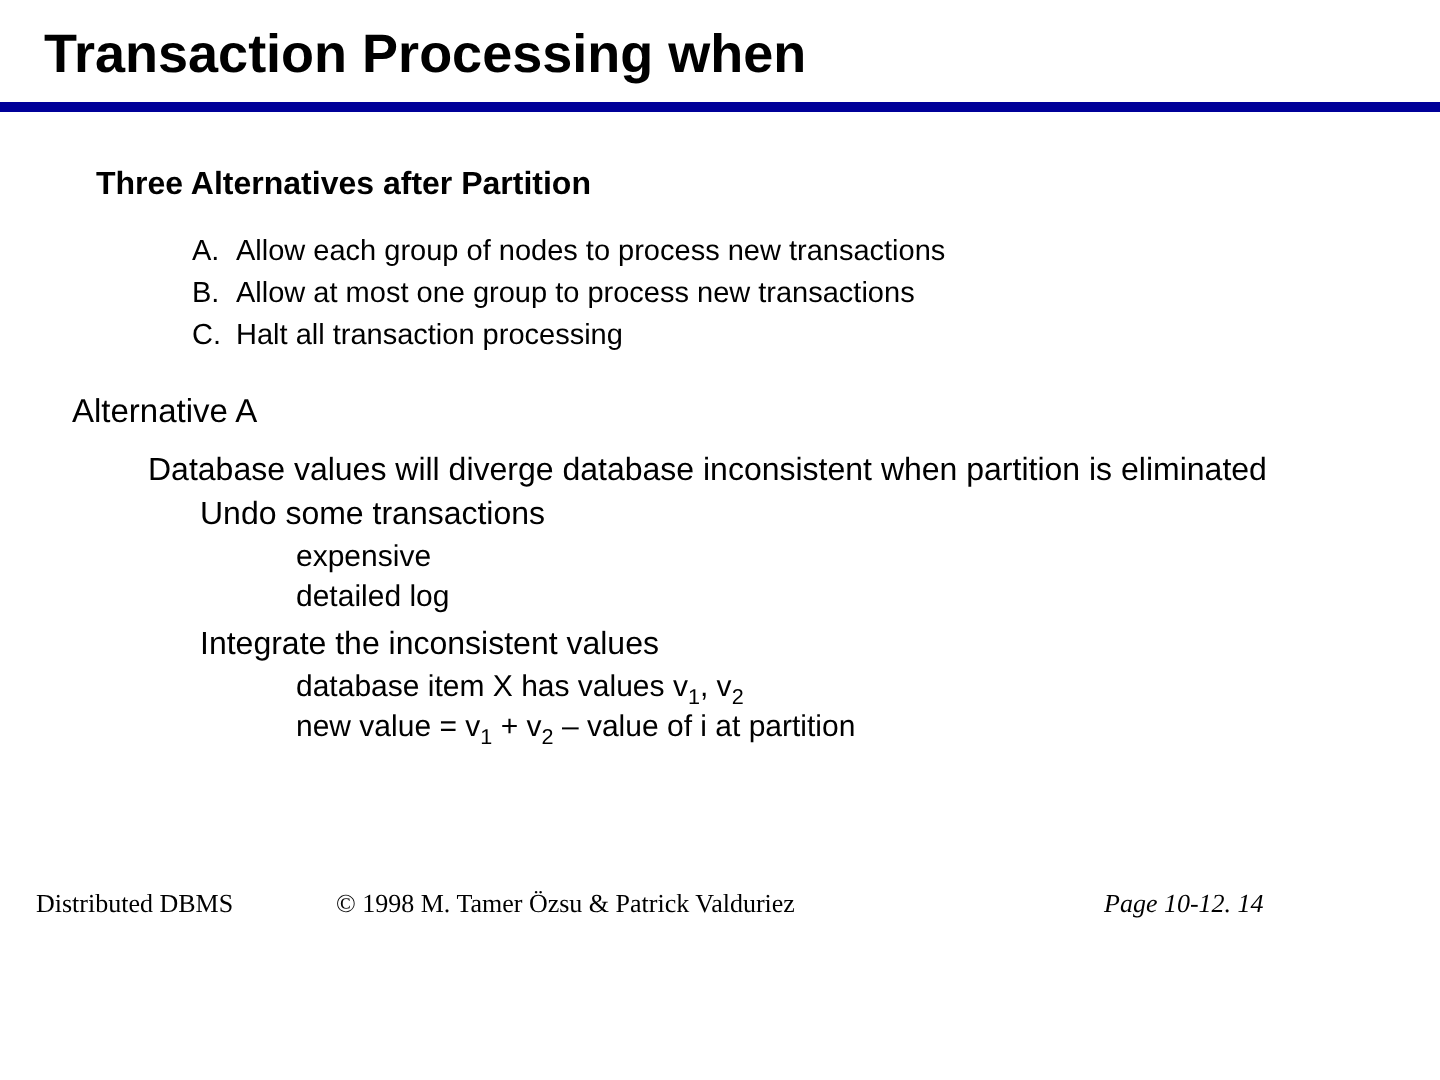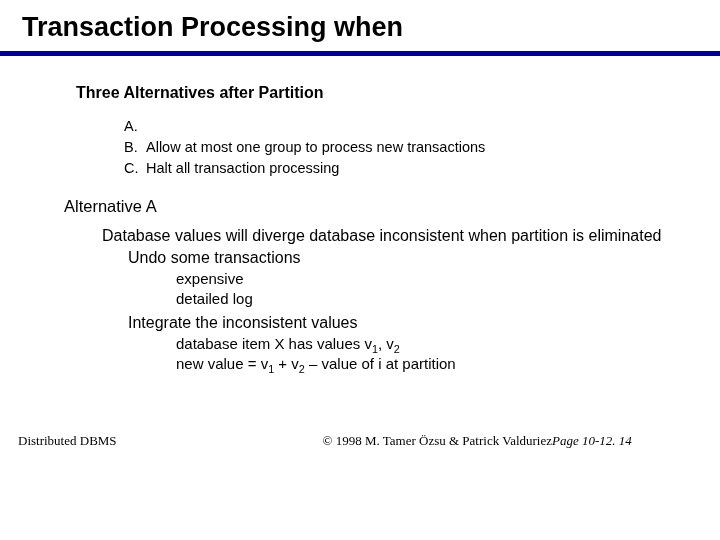--- a/index.html
+++ b/index.html
@@ -25,21 +25,21 @@
     padding: 12px 0 4px 22px;
     color: #000;
   }
   .rule {
     height: 5px;
     background: #000099;
     margin: 4px 0 0 0;
     width: 100%;
   }
   .body {
-    padding: 28px 40px 0 76px;
+    padding: 28px 40px 0 48px;
     font-size: 15px;
   }
   .h1 {
     font-weight: bold;
     font-size: 16px;
     margin-bottom: 14px;
   }
   .ol {
     margin: 0 0 18px 48px;
     font-size: 14.5px;
@@ -61,31 +61,31 @@
     margin: 0 0 0 52px;
     line-height: 1.3;
   }
   .p3 {
     font-size: 15px;
     margin: 0 0 0 100px;
     line-height: 1.35;
   }
   .footer {
     position: absolute;
-    bottom: 23px;
+    bottom: 12px;
     left: 0;
     width: 100%;
     box-sizing: border-box;
     padding: 0 18px;
     display: flex;
     justify-content: space-between;
     font-family: "Times New Roman", Times, serif;
     font-size: 13px;
   }
-  .footer .center { text-align: right; flex: 1; }
+  .footer .center { text-align: left; flex: 1; }
   .footer .left { flex: none; width: 150px; text-align: left; }
   .footer .right { flex: none; width: 150px; text-align: left; font-style: italic; }
   sub { font-size: 0.72em; vertical-align: sub; line-height: 0; }
 </style>
 </head>
 <body>
 
 <div class="slide">
 
   <div class="title">
@@ -93,20 +93,21 @@
   </div>
   <div class="rule"></div>
 
   <div class="body">
 
     <div class="h1">Three Alternatives after Partition</div>
 
     <div class="ol">
       <div class="ol-row">
         <span class="ol-label">A.</span>
+        <span>Allow each group of nodes to process new transactions</span>
       </div>
       <div class="ol-row">
         <span class="ol-label">B.</span>
         <span>Allow at most one group to process new transactions</span>
       </div>
       <div class="ol-row">
         <span class="ol-label">C.</span>
         <span>Halt all transaction processing</span>
       </div>
     </div>

